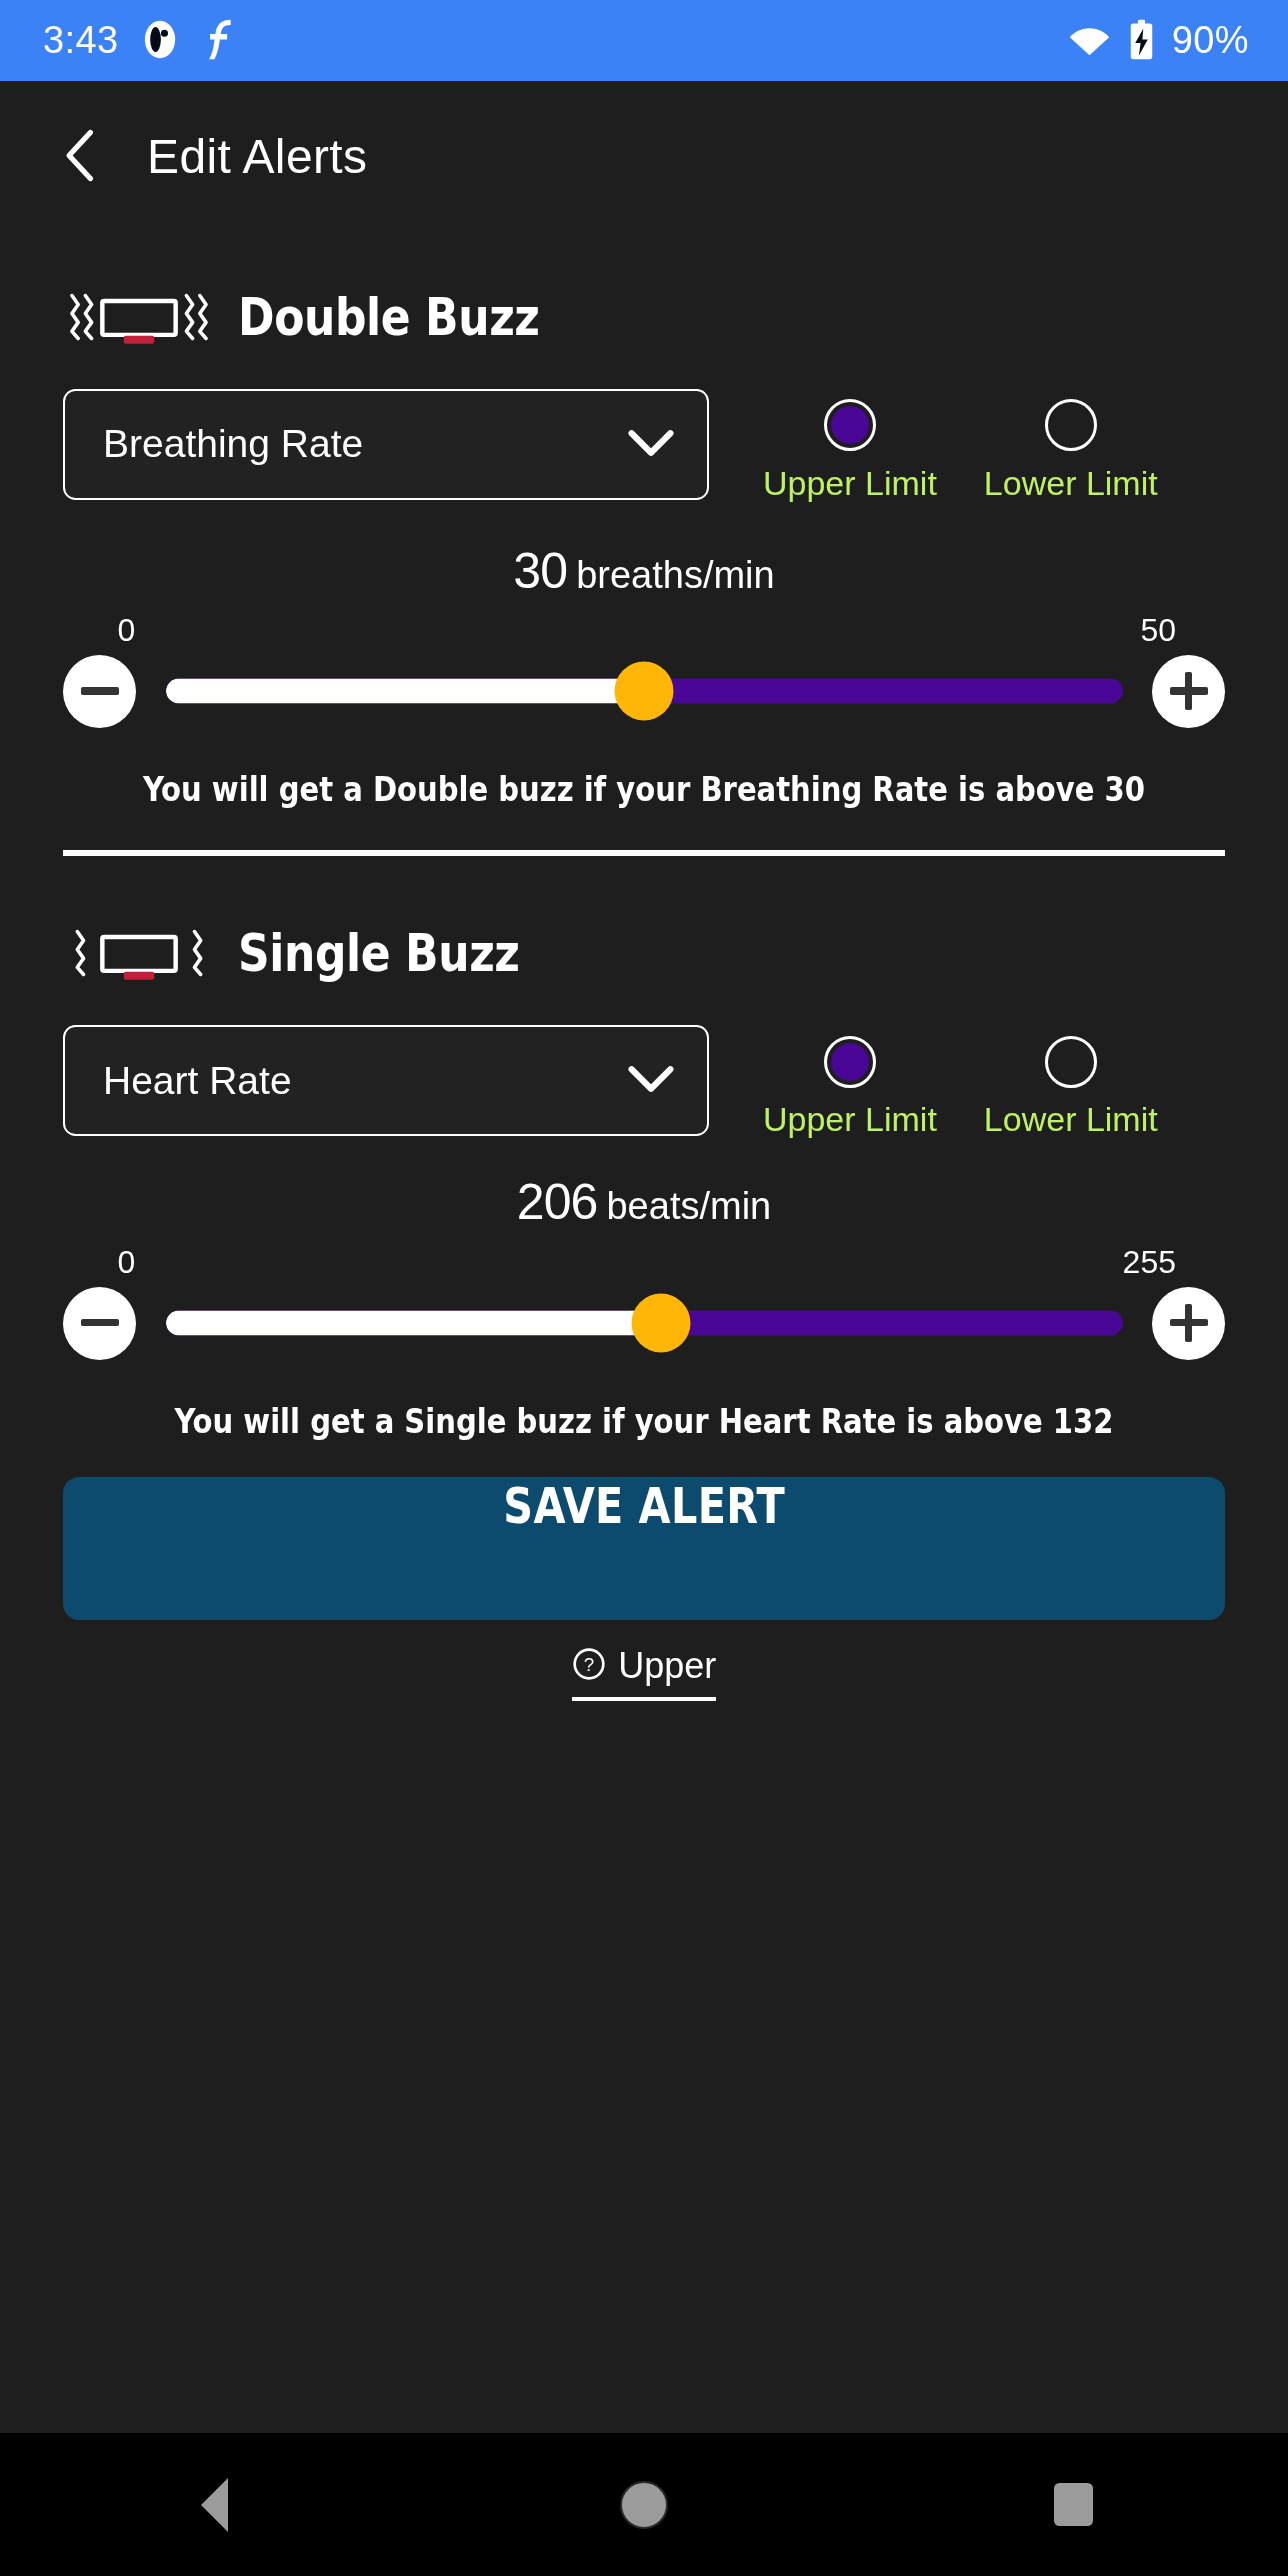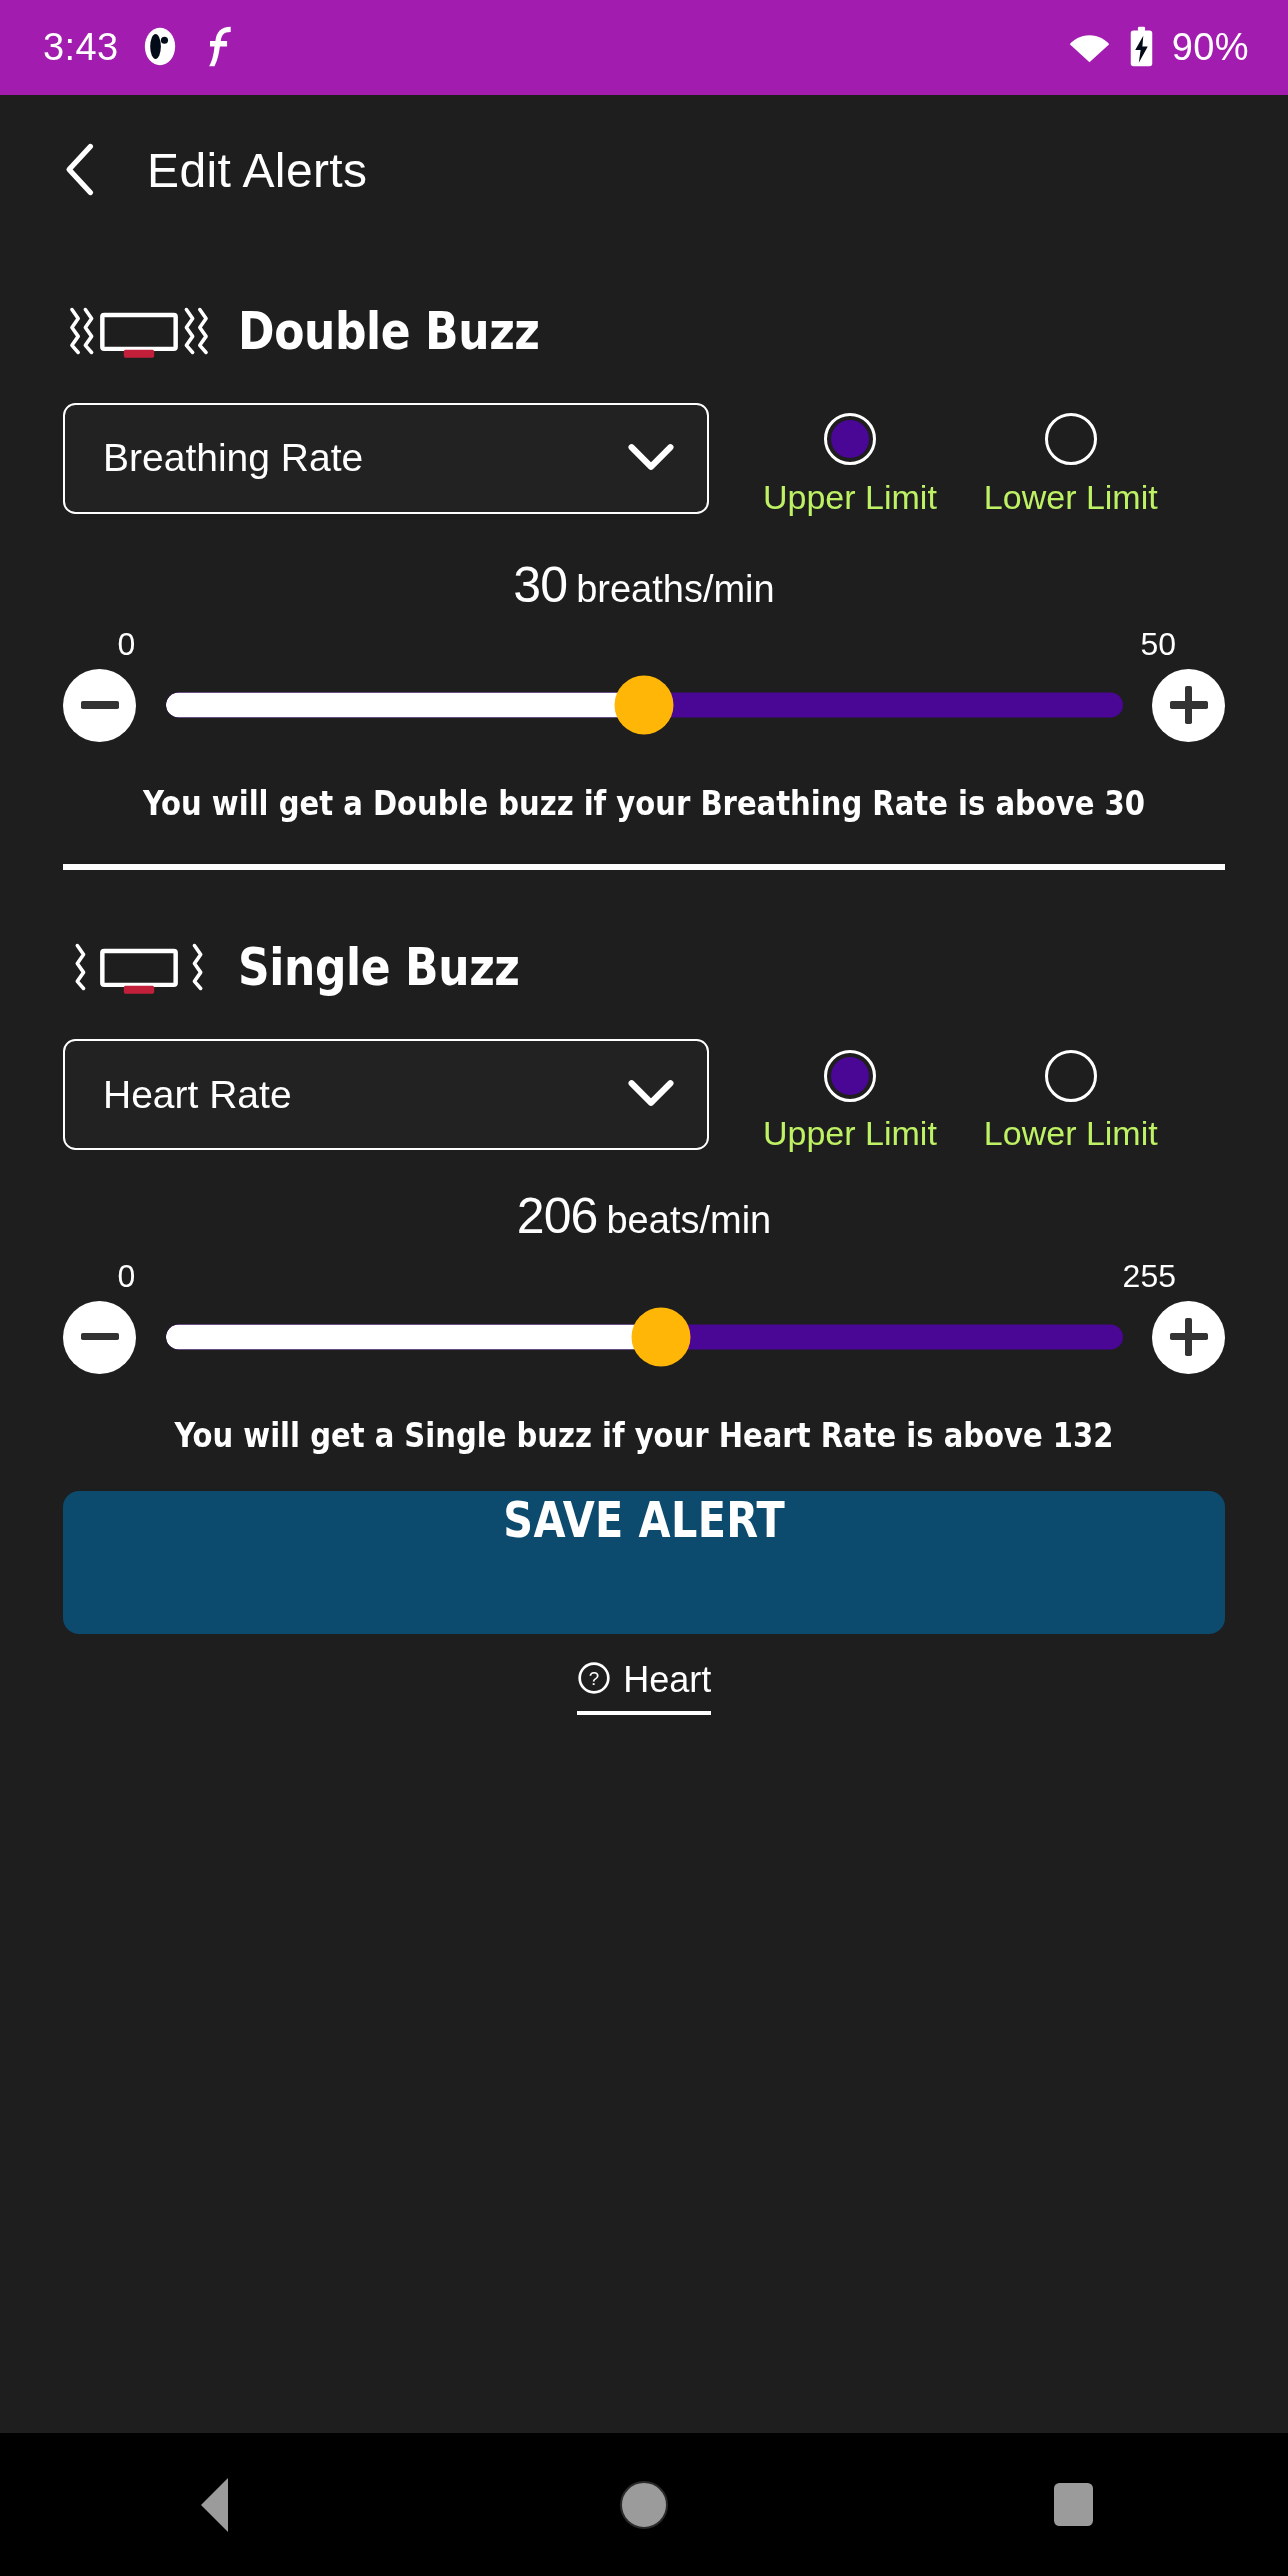--- a/index.html
+++ b/index.html
@@ -16,22 +16,22 @@
     position: relative;
     width: 1288px;
     height: 2576px;
     background: #1e1e1e;
     display: flex;
     flex-direction: column;
   }
 
   
   .status-bar {
-    height: 95px;
-    background: #a21caf;
+    height: 81px;
+    background: #3b82f6;
     display: flex;
     align-items: center;
     padding: 0 39px 0 43px;
     flex: 0 0 auto;
   }
   .status-left {
     display: flex;
     align-items: center;
     gap: 23px;
   }
@@ -573,21 +573,21 @@
     </div>
 
     <div class="help-row">
       <div class="help-link">
         <span>
           <svg width="34" height="34" viewBox="0 0 38 38">
             <circle cx="19" cy="19" r="16" fill="none" stroke="#ffffff" stroke-width="3"></circle>
             <text x="19" y="27" font-size="21" fill="#ffffff" text-anchor="middle" font-family="Liberation Sans, sans-serif">?</text>
           </svg>
         </span>
-        <span class="help-label">Heart</span>
+        <span class="help-label">Upper</span>
       </div>
     </div>
 
     <div class="spacer-bottom"></div>
   </div>
 
   <div class="nav-bar">
     <div class="nav-btn">
       <span class="nav-back"></span>
     </div>

